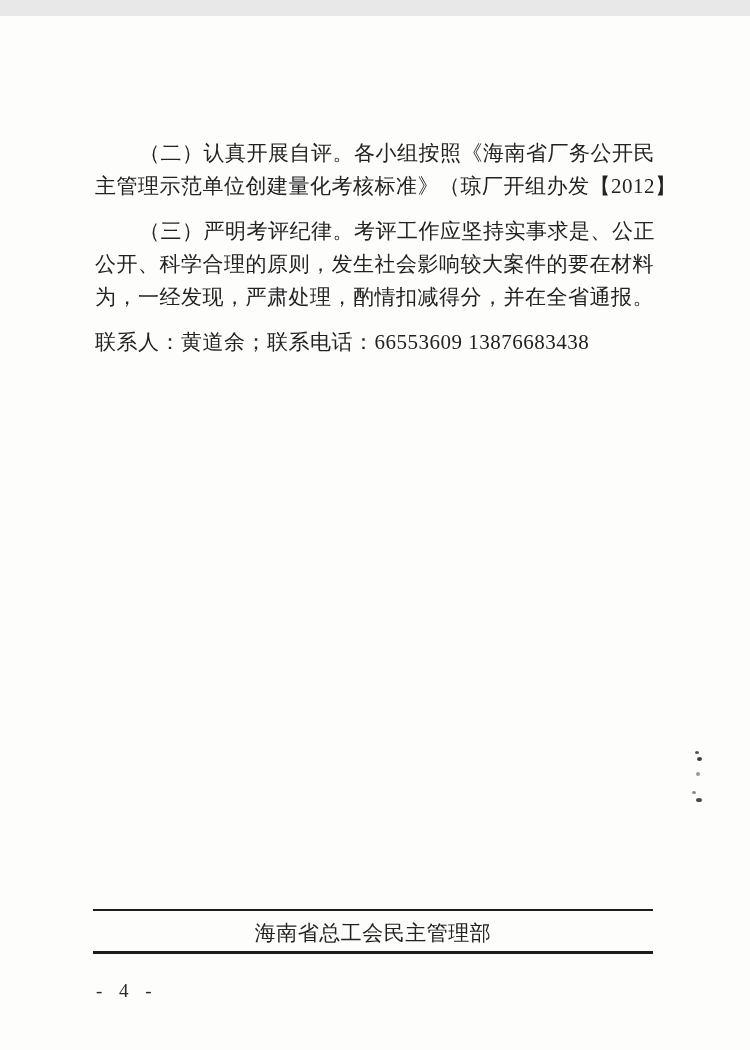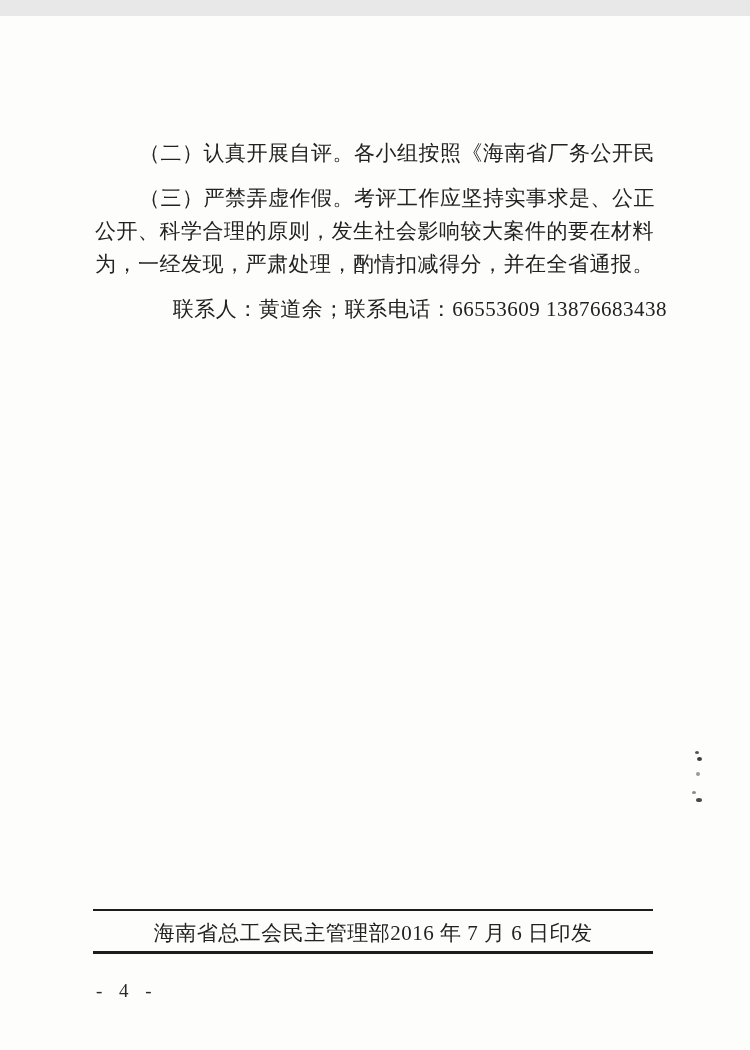--- a/index.html
+++ b/index.html
@@ -25,21 +25,21 @@
     width: 572px;
     font-size: 21px;
     line-height: 33px;
     letter-spacing: 0.5px;
     text-align: left;
   }
   .para { margin: 0 0 12px 0; }
   .para:last-of-type { margin-bottom: 0; }
   .line { white-space: nowrap; }
   .line.indent { padding-left: 44px; }
-  .contact { margin: 0; text-align: right; }
+  .contact { margin: 0; }
 
   
   .signature { margin-top: 112px; }
   .sig-org {
     margin-left: 225px;
     width: fit-content;
     letter-spacing: 1px;
     white-space: nowrap;
   }
   .sig-date {
@@ -103,37 +103,37 @@
 </style>
 </head>
 <body>
 
 <div class="page">
 
   <div class="content">
 
     <div class="para">
       <div class="line indent">（二）认真开展自评。各小组按照《海南省厂务公开民</div>
+      <div class="line">主管理示范单位创建量化考核标准》（琼厂开组办发【2012】</div>
     </div>
 
     <div class="para">
-      <div class="line indent">（三）严禁弄虚作假。考评工作应坚持实事求是、公正</div>
+      <div class="line indent">（三）严明考评纪律。考评工作应坚持实事求是、公正</div>
       <div class="line">公开、科学合理的原则，发生社会影响较大案件的要在材料</div>
       <div class="line">为，一经发现，严肃处理，酌情扣减得分，并在全省通报。</div>
     </div>
 
     <div class="line contact">联系人：黄道余；联系电话：66553609 13876683438</div>
 
 
   </div>
 
   <div class="footer-rule-top"></div>
   <div class="footer-row">
     <span>海南省总工会民主管理部</span>
-    <span>2016 年 7 月 6 日印发</span>
   </div>
   <div class="footer-rule-bottom"></div>
 
   <div class="page-number">- 4 -</div>
 
   <div class="speck s1"></div>
   <div class="speck s2"></div>
   <div class="speck s3"></div>
   <div class="speck s4"></div>
   <div class="speck s5"></div>

